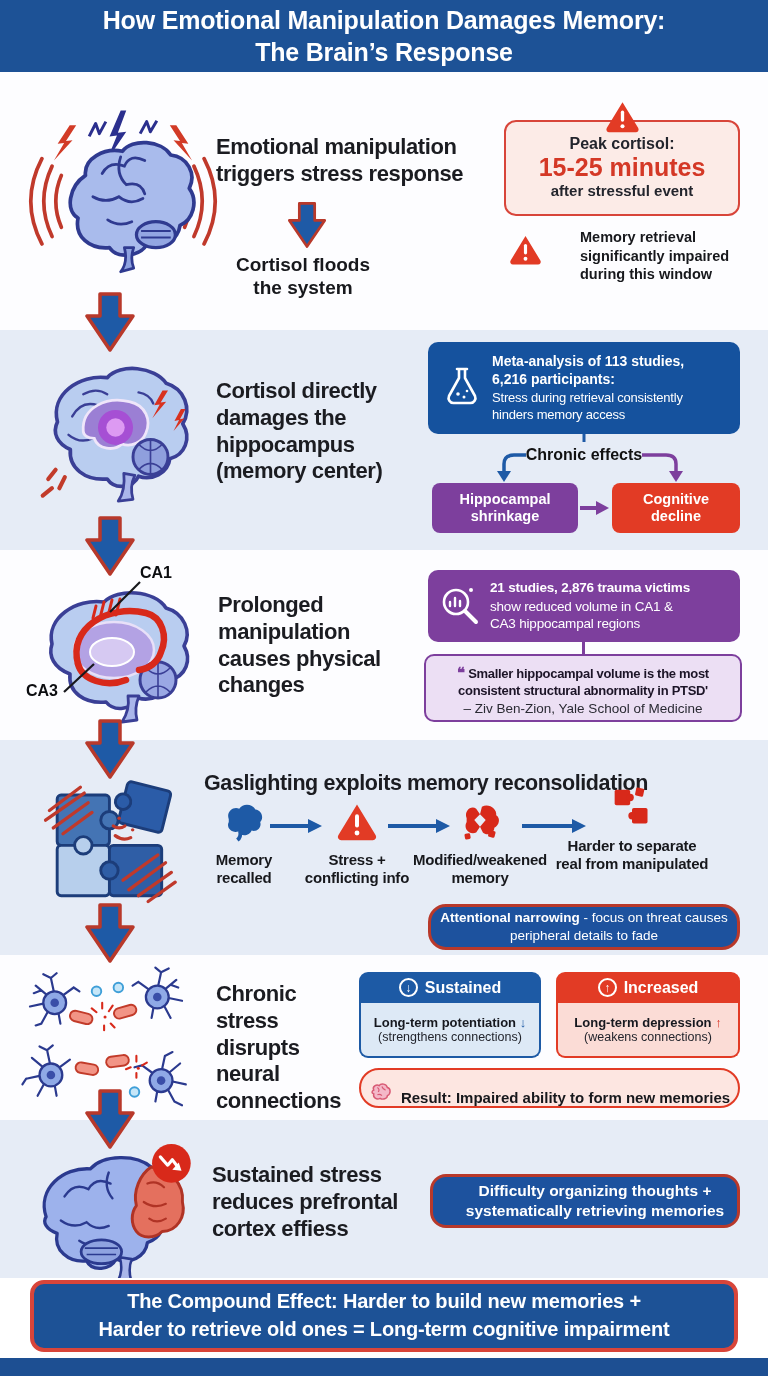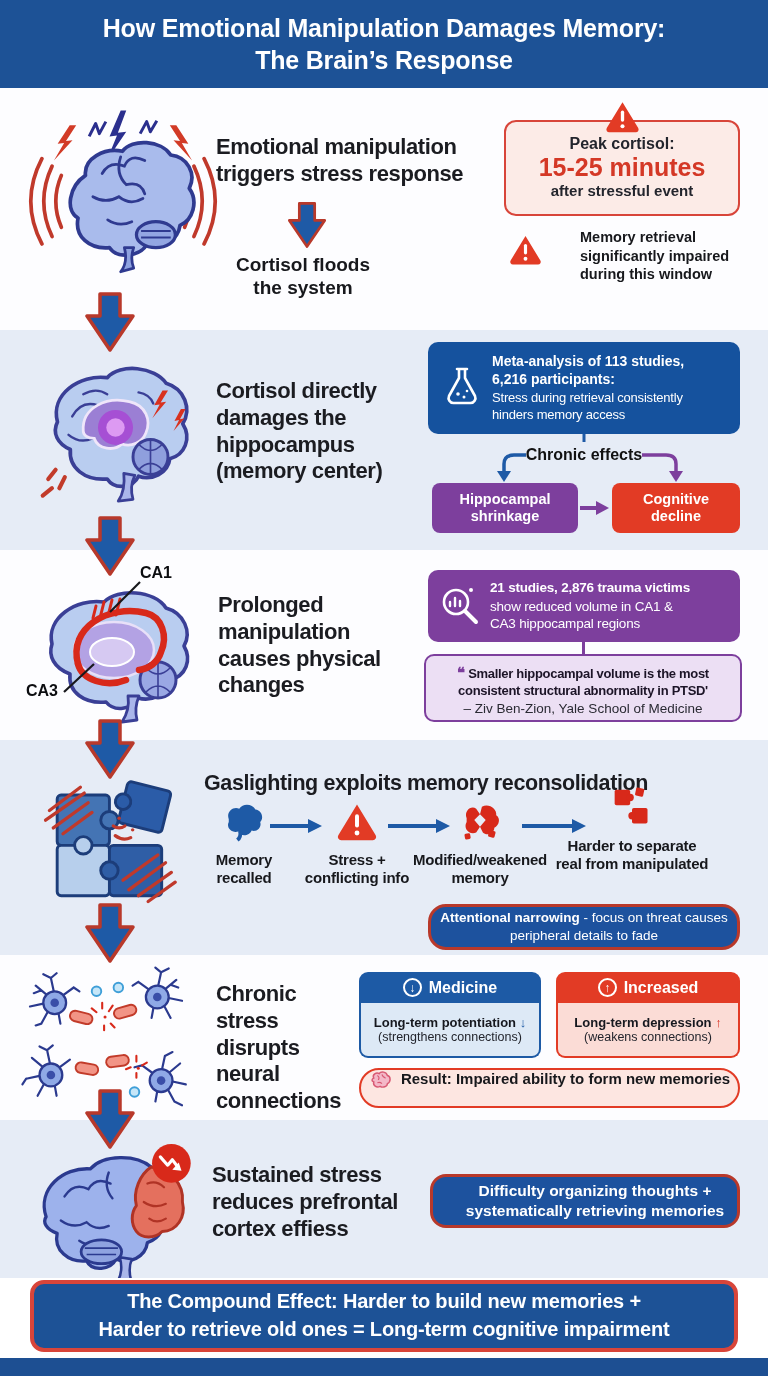--- a/index.html
+++ b/index.html
@@ -1,19 +1,19 @@
 <!DOCTYPE html>
 <html><head>
 <meta charset="utf-8">
 <style>
   html,body{margin:0;padding:0;background:#ffffff;}
   .page{position:relative;width:768px;height:1376px;background:#fdfdff;overflow:hidden;
         font-family:"Liberation Sans",sans-serif;color:#17181c;}
   .abs{position:absolute;}
-  .hdr{position:absolute;top:0;left:0;width:768px;height:88px;background:#1d5296;
+  .hdr{position:absolute;top:0;left:0;width:768px;height:72px;background:#1d5296;
        display:flex;align-items:center;justify-content:center;}
   .hdr h1{margin:0;color:#ffffff;font-size:25px;font-weight:bold;line-height:1.3;
           text-align:center;white-space:pre-line;letter-spacing:-0.2px;}
   .sec{position:absolute;left:0;width:768px;}
   .band{background:#e6ecf6;}
   .hl{font-weight:bold;color:#1b1c21;font-size:22px;line-height:1.22;letter-spacing:-0.4px;white-space:pre-line;}
   
   .peak-card{background:#fcebe7;border:2.5px solid #d8453a;border-radius:12px;text-align:center;
              box-sizing:border-box;padding-top:13px;}
   .peak-title{font-size:16px;font-weight:bold;color:#23252d;}
@@ -58,21 +58,21 @@
   .card-blue .card-bd{background:#dde9f6;border:2.5px solid #1d5aa5;border-top:none;}
   .card-red .card-hd{background:#e23b25;}
   .card-red .card-bd{background:#fbdcd6;border:2.5px solid #e23b25;border-top:none;}
   .card-l1{font-size:13px;font-weight:bold;color:#16181f;}
   .card-l2{font-size:12.5px;color:#23252d;}
   .arr-blue{color:#1d5aa5;font-weight:bold;}
   .arr-red{color:#d8291a;font-weight:bold;}
   .circ{width:19px;height:19px;border:2px solid #fff;border-radius:50%;display:inline-flex;
         align-items:center;justify-content:center;font-size:12px;font-weight:bold;color:#fff;box-sizing:border-box;}
   .result-box{background:#fde6e1;border:2.5px solid #e23b25;border-radius:20px;
-              display:flex;align-items:flex-start;justify-content:center;gap:8px;box-sizing:border-box;}
+              display:flex;align-items:flex-end;justify-content:center;gap:8px;box-sizing:border-box;}
   .result-txt{font-size:15px;font-weight:bold;color:#17181c;}
   
   .callout-s6{font-size:15.5px;font-weight:bold;line-height:1.32;border-radius:16px;white-space:pre-line;}
   .footer-box{background:#1d5296;border:4px solid #d8453a;border-radius:14px;color:#fff;
               display:flex;align-items:center;justify-content:center;text-align:center;box-sizing:border-box;}
   .footer-txt{font-size:20px;font-weight:bold;line-height:1.38;white-space:pre-line;letter-spacing:-0.2px;}
   .bottom-bar{position:absolute;top:1358px;left:0;width:768px;height:18px;background:#1d4f92;}
   .stub{background:#7d3f9d;}
 </style>
 </head>
@@ -396,21 +396,21 @@
     </span>
     <div class="abs hl" style="left:216px;top:26px;">Chronic
 stress
 disrupts
 neural
 connections</div>
 
     <div class="card card-blue" style="left:359px;top:17px;width:182px;">
       <div class="card-hd">
         <span class="circ">↓</span>
-        <span>Medicine</span>
+        <span>Sustained</span>
       </div>
       <div class="card-bd">
         <div class="card-l1"><span>Long-term potentiation</span> <span class="arr-blue">↓</span></div>
         <div class="card-l2">(strengthens connections)</div>
       </div>
     </div>
     <div class="card card-red" style="left:556px;top:17px;width:184px;">
       <div class="card-hd">
         <span class="circ">↑</span>
         <span>Increased</span>

